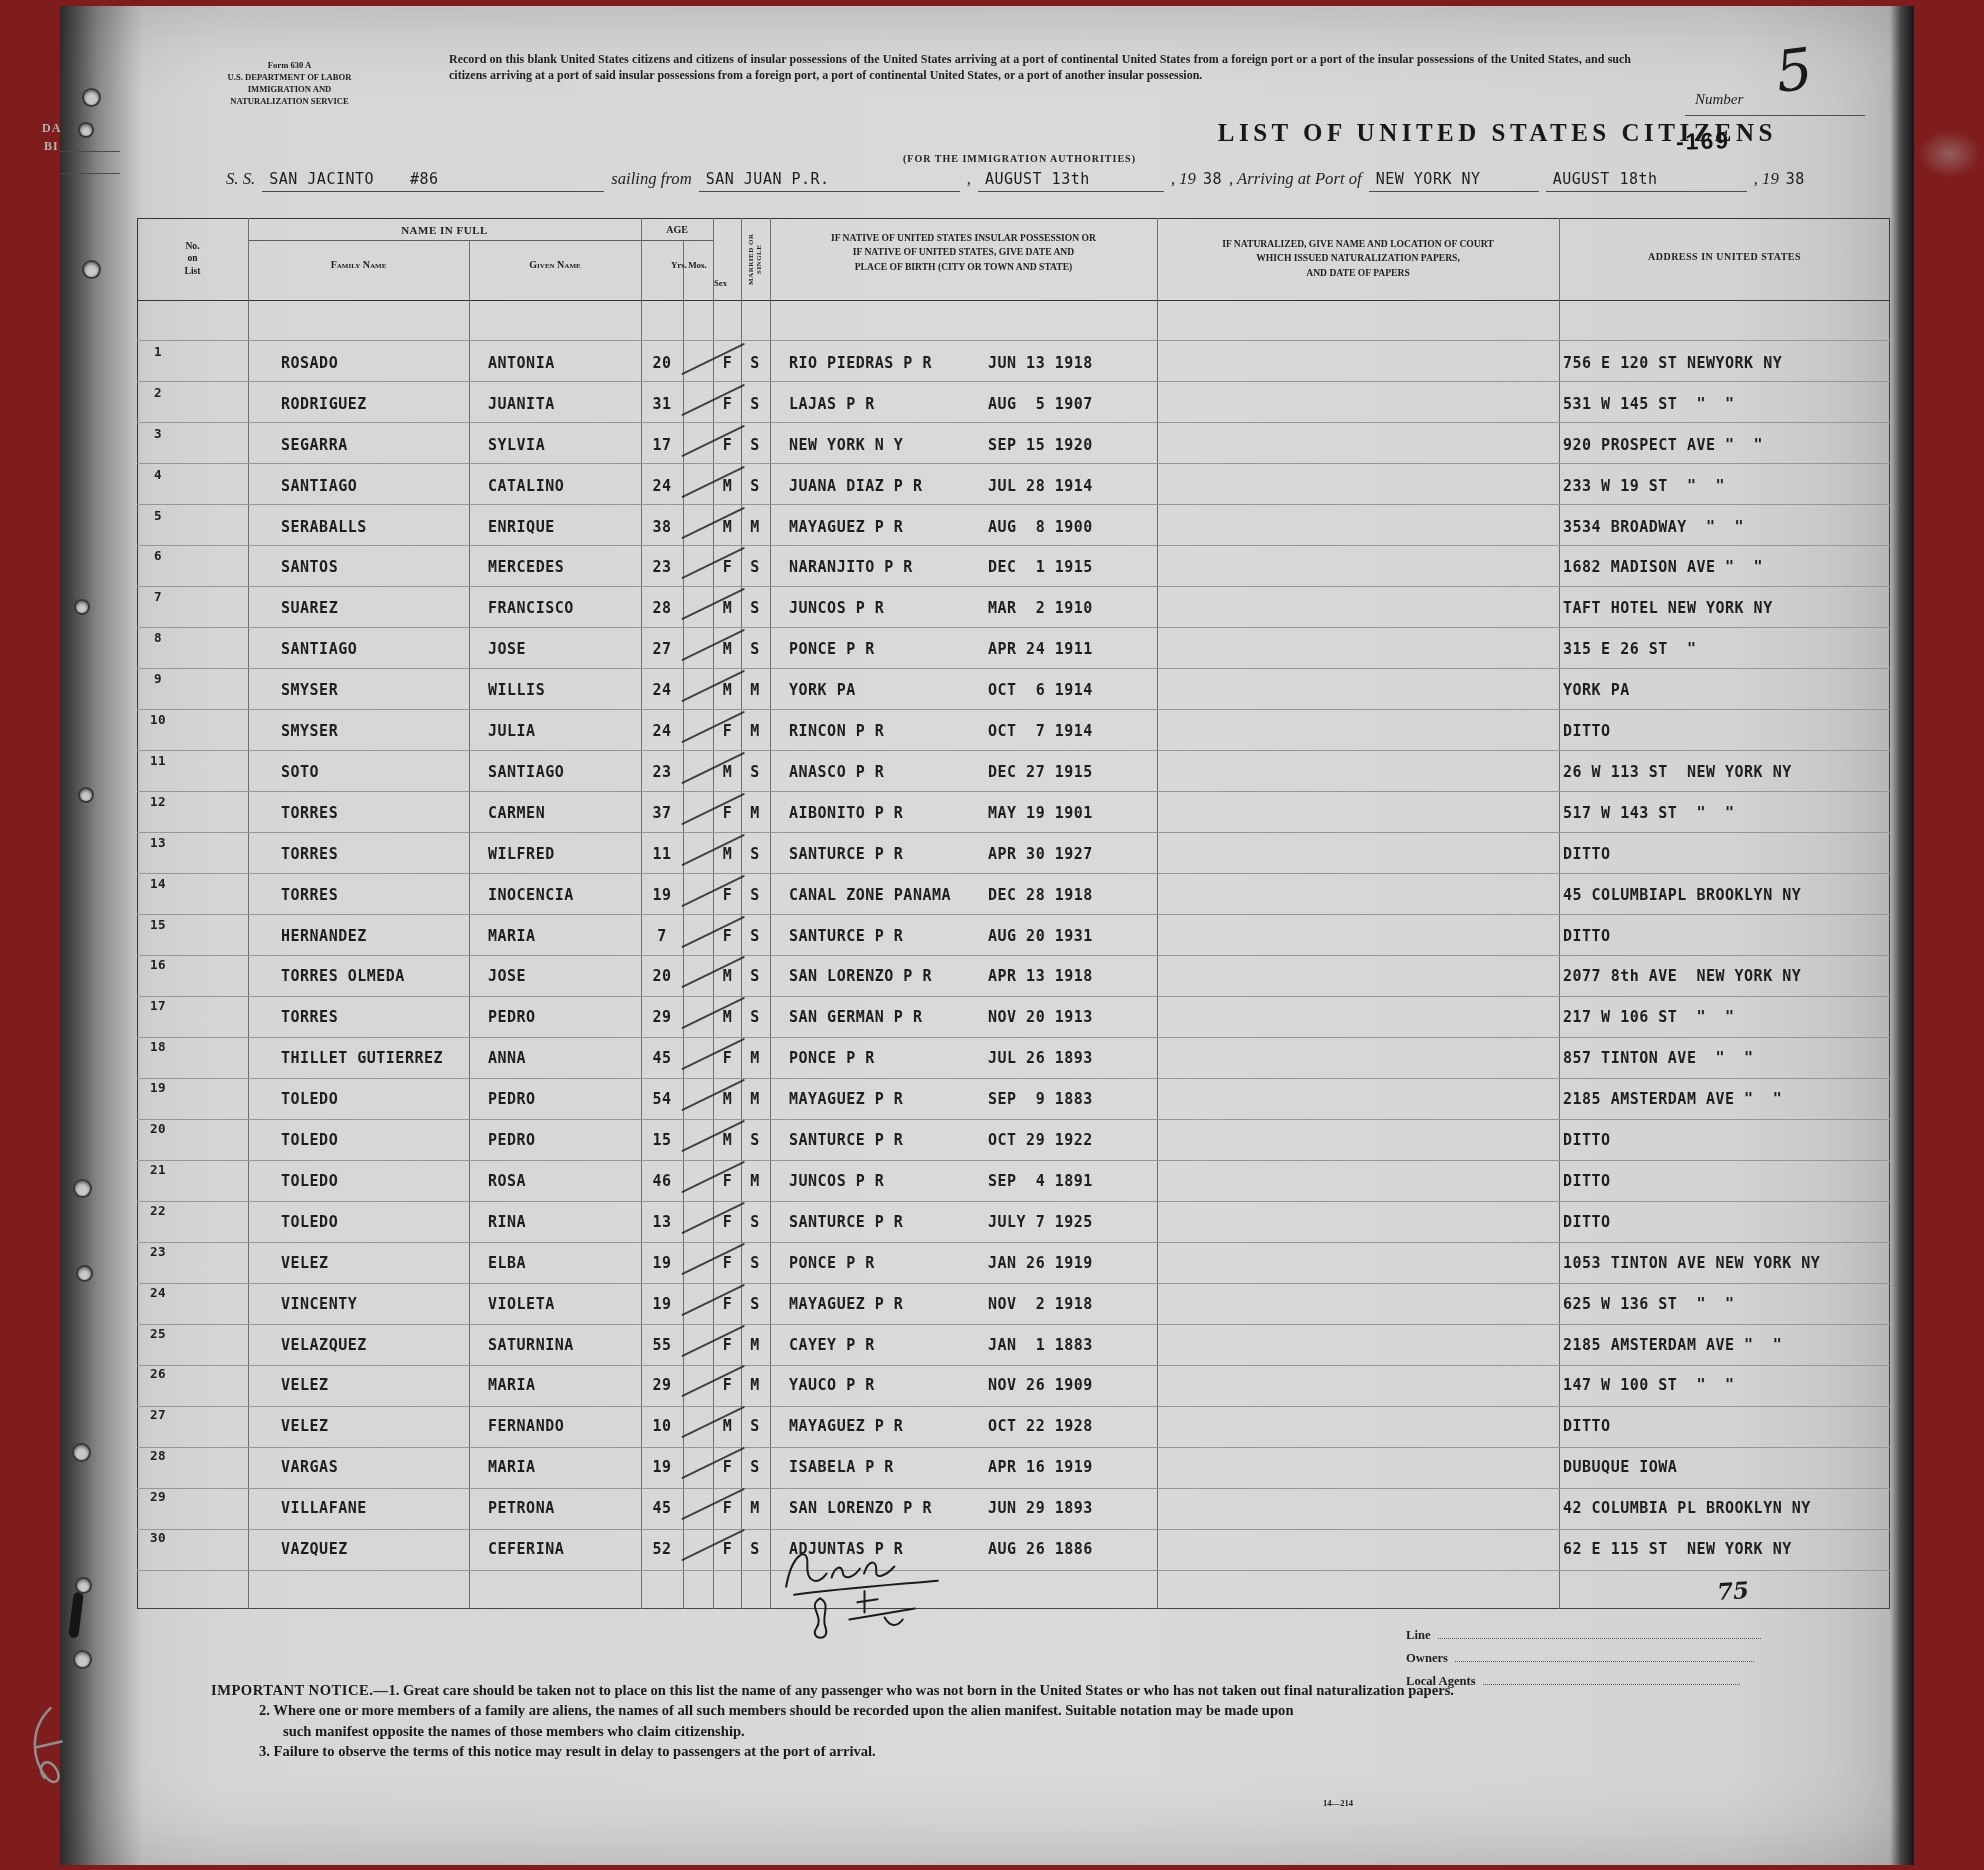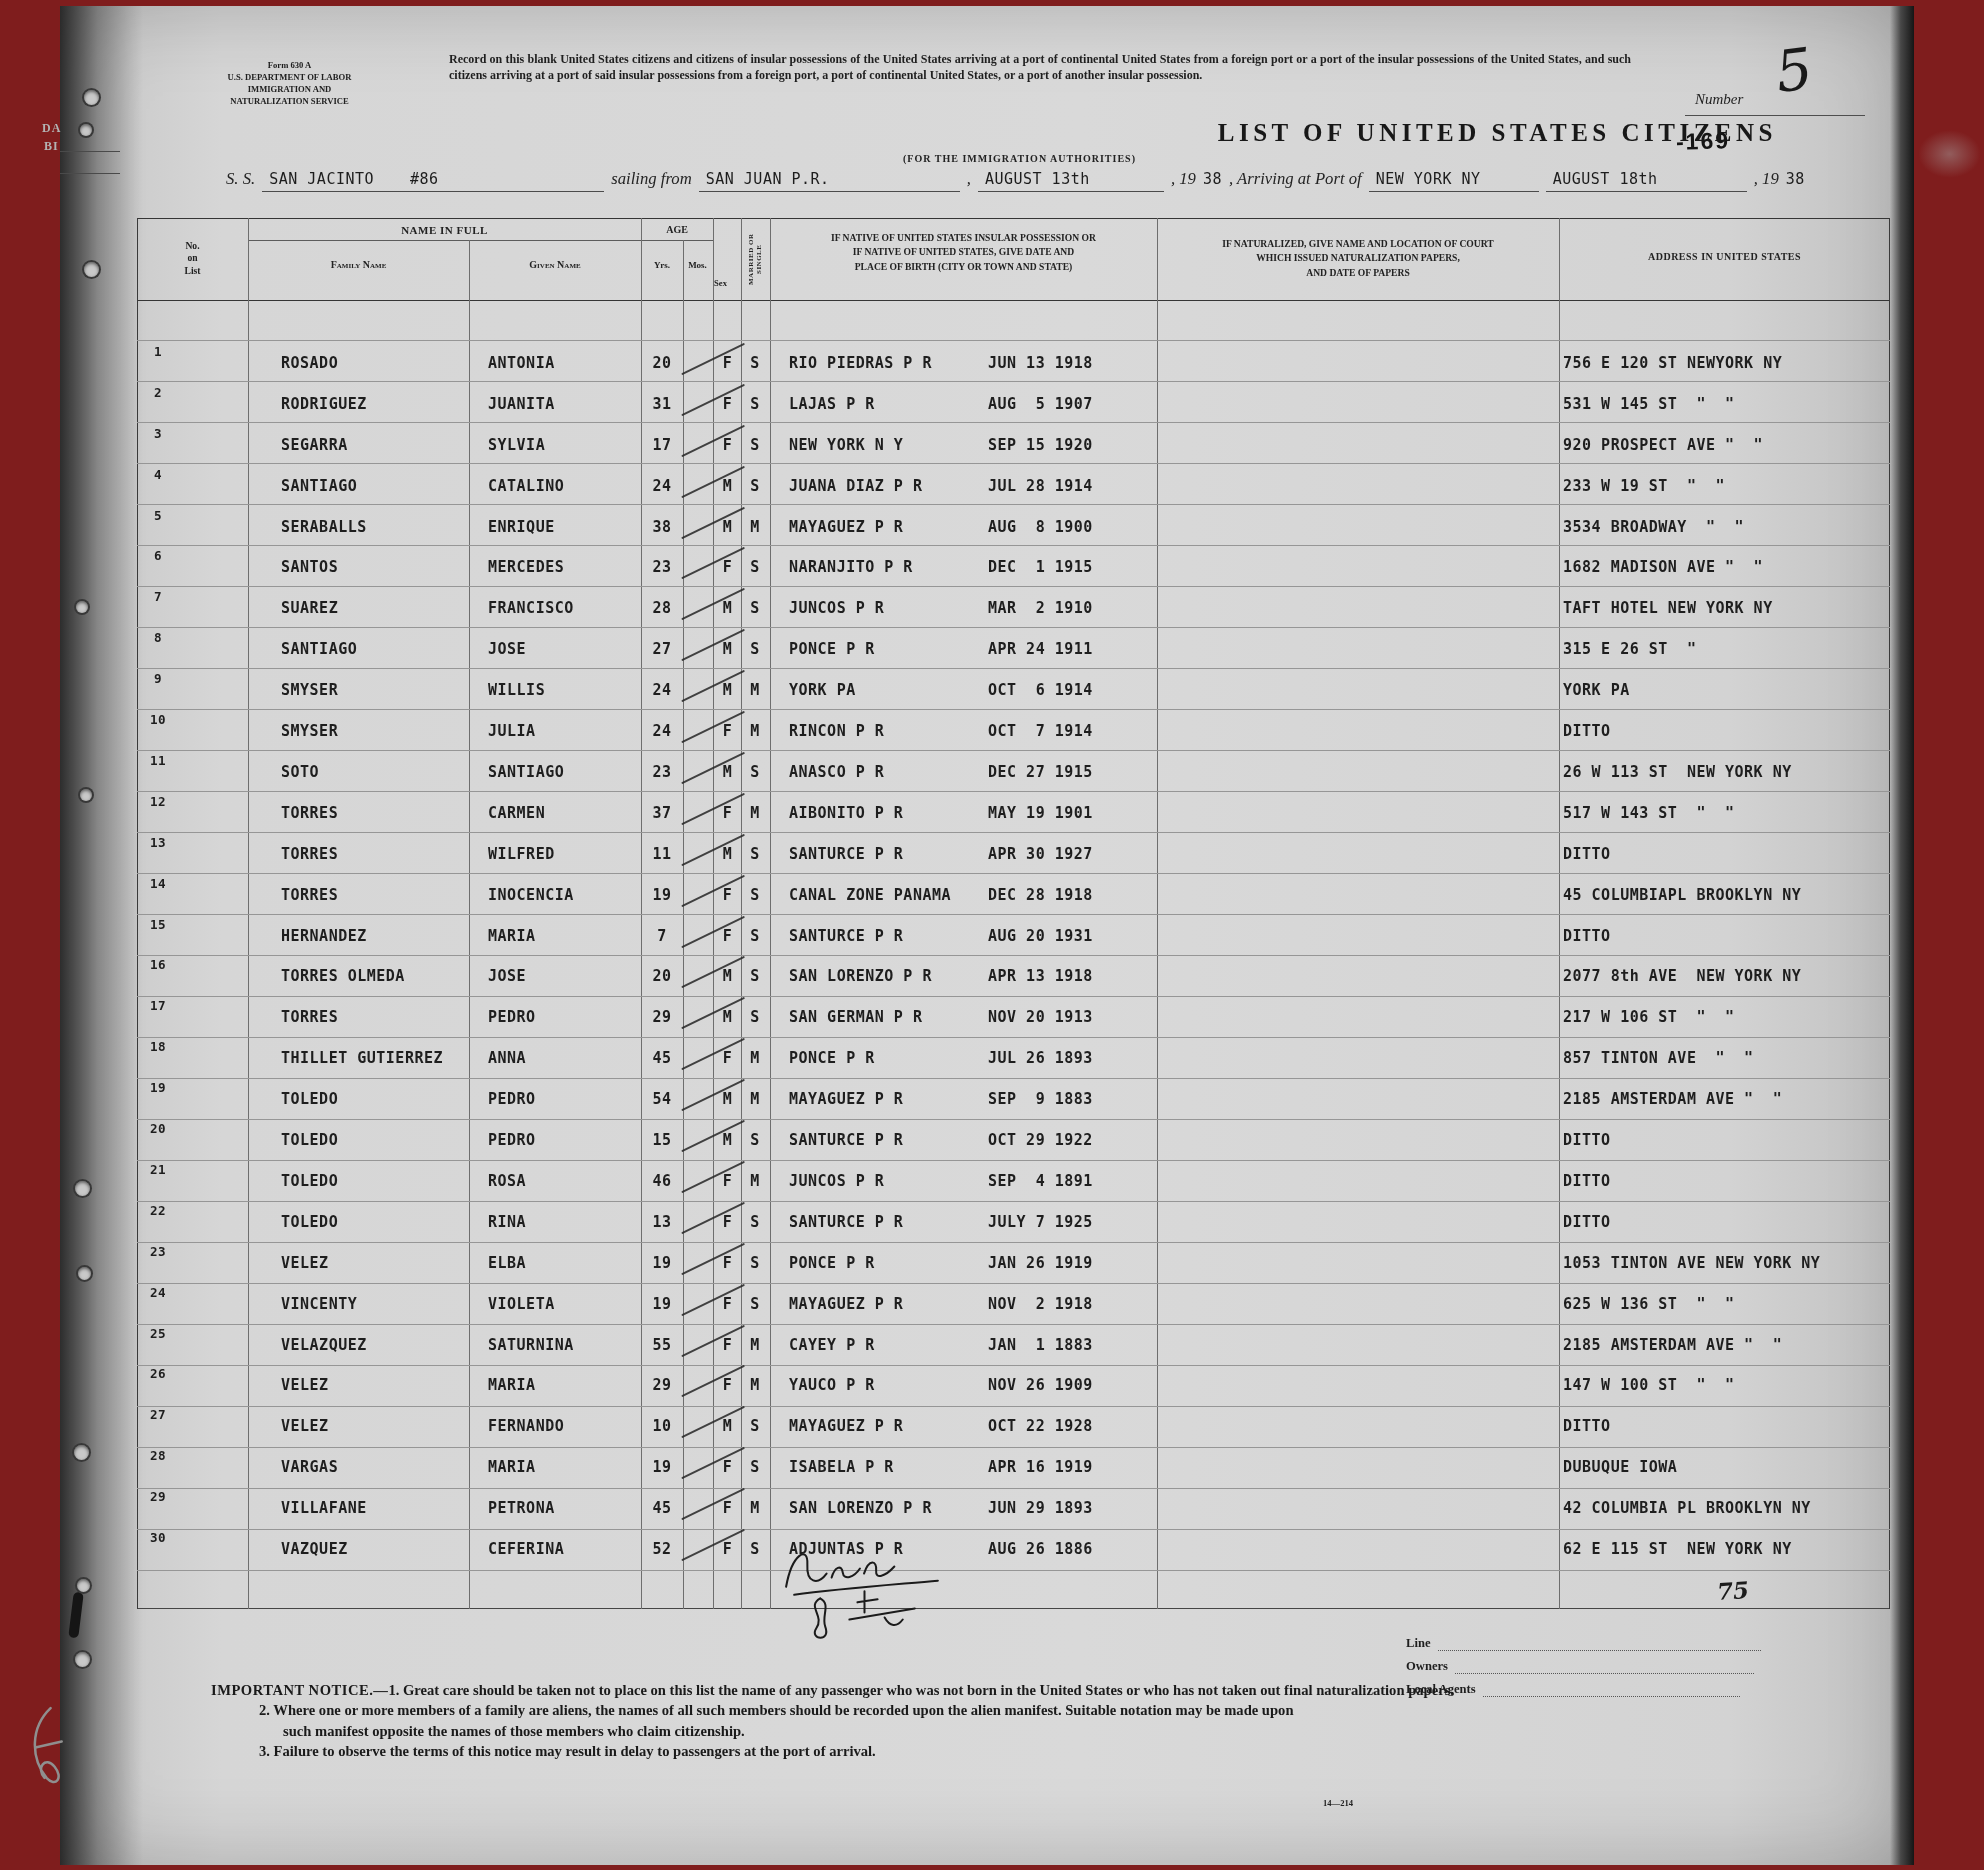--- a/index.html
+++ b/index.html
@@ -47,21 +47,21 @@
   .vline{position:absolute;background:#6e6e6e;width:0.5px;top:0;height:1391px;}
   .vline.part{top:22px;height:1369px;}
   .vline.heavy{width:1px;background:#3a3a3a;}
   .hcell{position:absolute;text-align:center;color:#222;font-weight:700;}
   .pre{white-space:pre-line;}
   .h-nolist{left:0;width:111px;top:22px;font-size:9.6px;line-height:1.3;}
   .h-name{left:111px;width:393px;top:6px;font-size:11px;letter-spacing:0.5px;}
   .h-age{left:504px;width:72px;top:6px;font-size:10px;}
   .h-family{left:111px;width:221px;top:41px;font-size:10px;font-variant:small-caps;}
   .h-given{left:332px;width:172px;top:41px;font-size:10px;font-variant:small-caps;}
-  .h-yrs{left:504px;width:42px;top:42px;font-size:9px;}
+  .h-yrs{left:504px;width:42px;top:42px;font-size:9px;padding-left:17px;}
   .h-mos{left:546px;width:29px;top:42px;font-size:9px;}
   .h-sex{left:576px;width:15px;top:60px;font-size:8.6px;}
   .h-ms{left:604px;width:28px;top:0;height:82px;display:flex;align-items:center;justify-content:center;
         writing-mode:vertical-rl;transform:rotate(180deg);font-size:7px;letter-spacing:0.5px;}
   .h-birth{left:633px;width:387px;top:13px;font-size:9.6px;line-height:1.5;}
   .h-nat{left:1020px;width:402px;top:19px;font-size:9.6px;line-height:1.5;}
   .h-addr{left:1422px;width:331px;top:33px;font-size:10px;letter-spacing:0.5px;}
 
   .grid-body{position:absolute;left:0;top:82px;width:1753px;height:1309px;
      background:repeating-linear-gradient(180deg,rgba(0,0,0,0) 0,rgba(0,0,0,0) 40px,#969696 40px,#969696 41px);}
@@ -80,21 +80,21 @@
   .slash{position:absolute;left:541px;top:17px;width:70px;height:1.5px;background:#262626;
          border-radius:1.5px;transform:rotate(-26deg);opacity:.85;}
 
   
   .sig{position:absolute;}
   .hand-75{position:absolute;left:1657px;top:1571px;font-size:23px;font-style:italic;font-weight:700;
            font-family:"DejaVu Serif",serif;color:#1c1c1c;transform:rotate(-4deg);}
 
   
   .agents{position:absolute;left:1346px;top:1622px;font-size:12.6px;color:#1f1f1f;}
-  .agents .arow{display:flex;align-items:flex-end;height:23px;}
+  .agents .arow{display:flex;height:23px;}
   .agents .alabel{font-weight:700;margin-right:7px;}
   .dots{display:inline-block;border-bottom:1.5px dotted #565656;height:10px;}
   .d1{width:323px;} .d2{width:299px;} .d3{width:257px;}
 
   .notice{position:absolute;left:151px;top:1674px;width:1661px;font-size:14.6px;font-weight:700;
           line-height:1.4;color:#1a1a1a;}
   .notice-item{white-space:pre-line;padding-left:24px;text-indent:-24px;}
   .notice-item.cont{margin-left:48px;}
   .notice-label{letter-spacing:0.5px;}
   .printcode{position:absolute;left:1263px;top:1792px;font-size:8.6px;font-weight:700;color:#222;}

